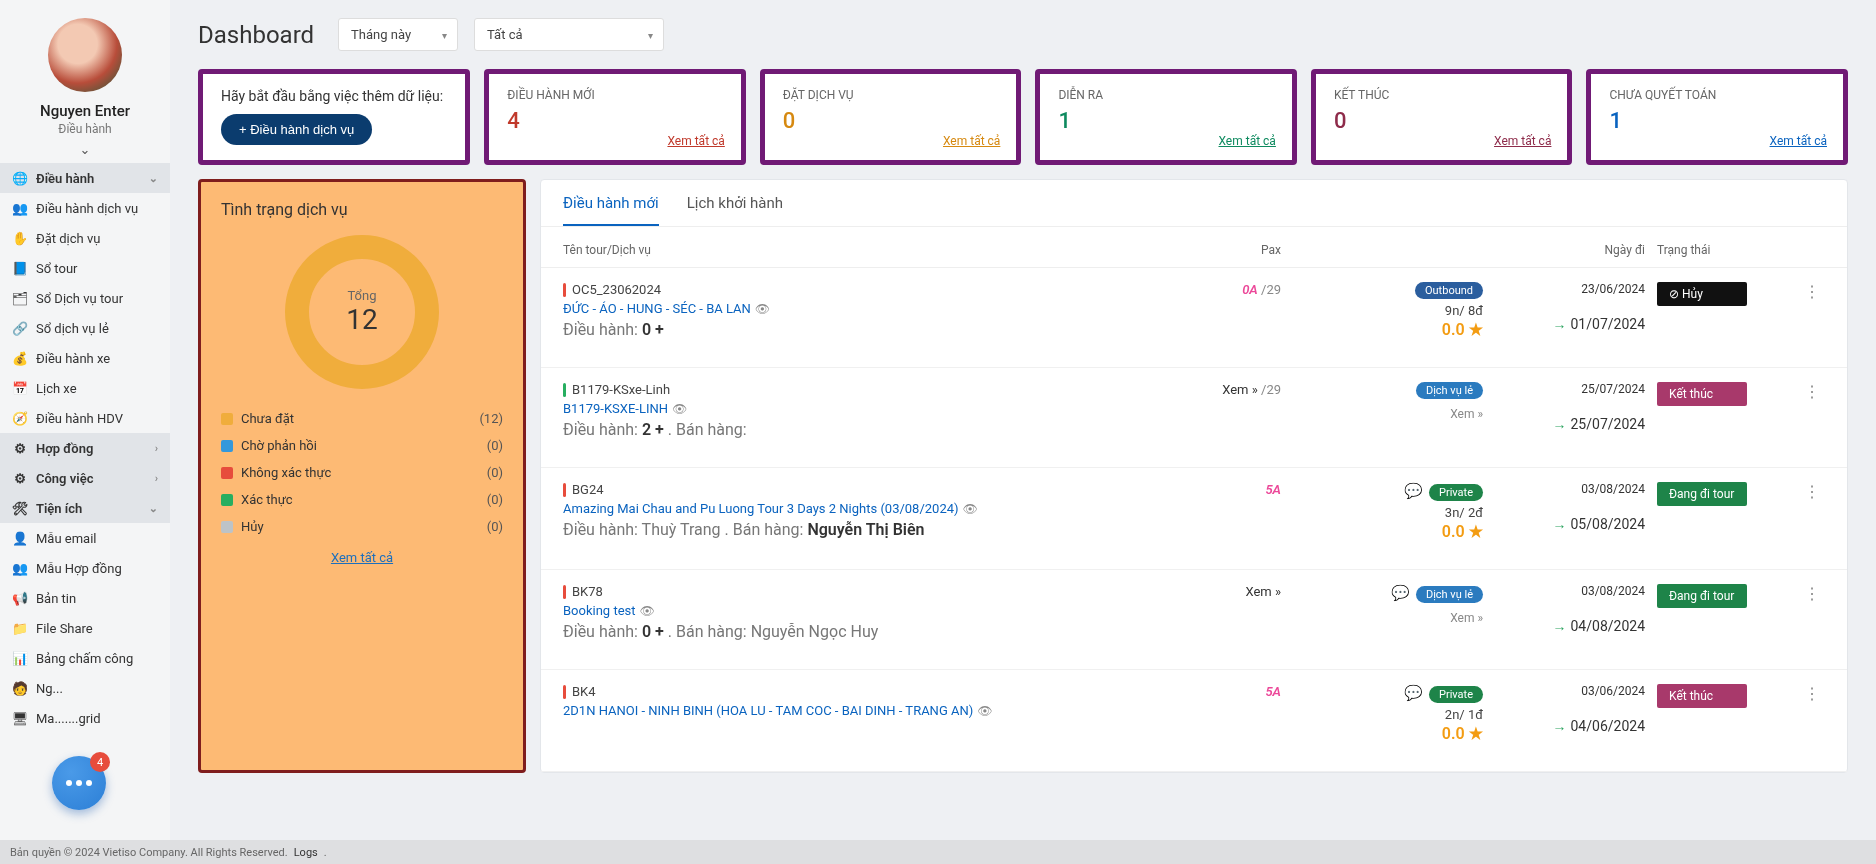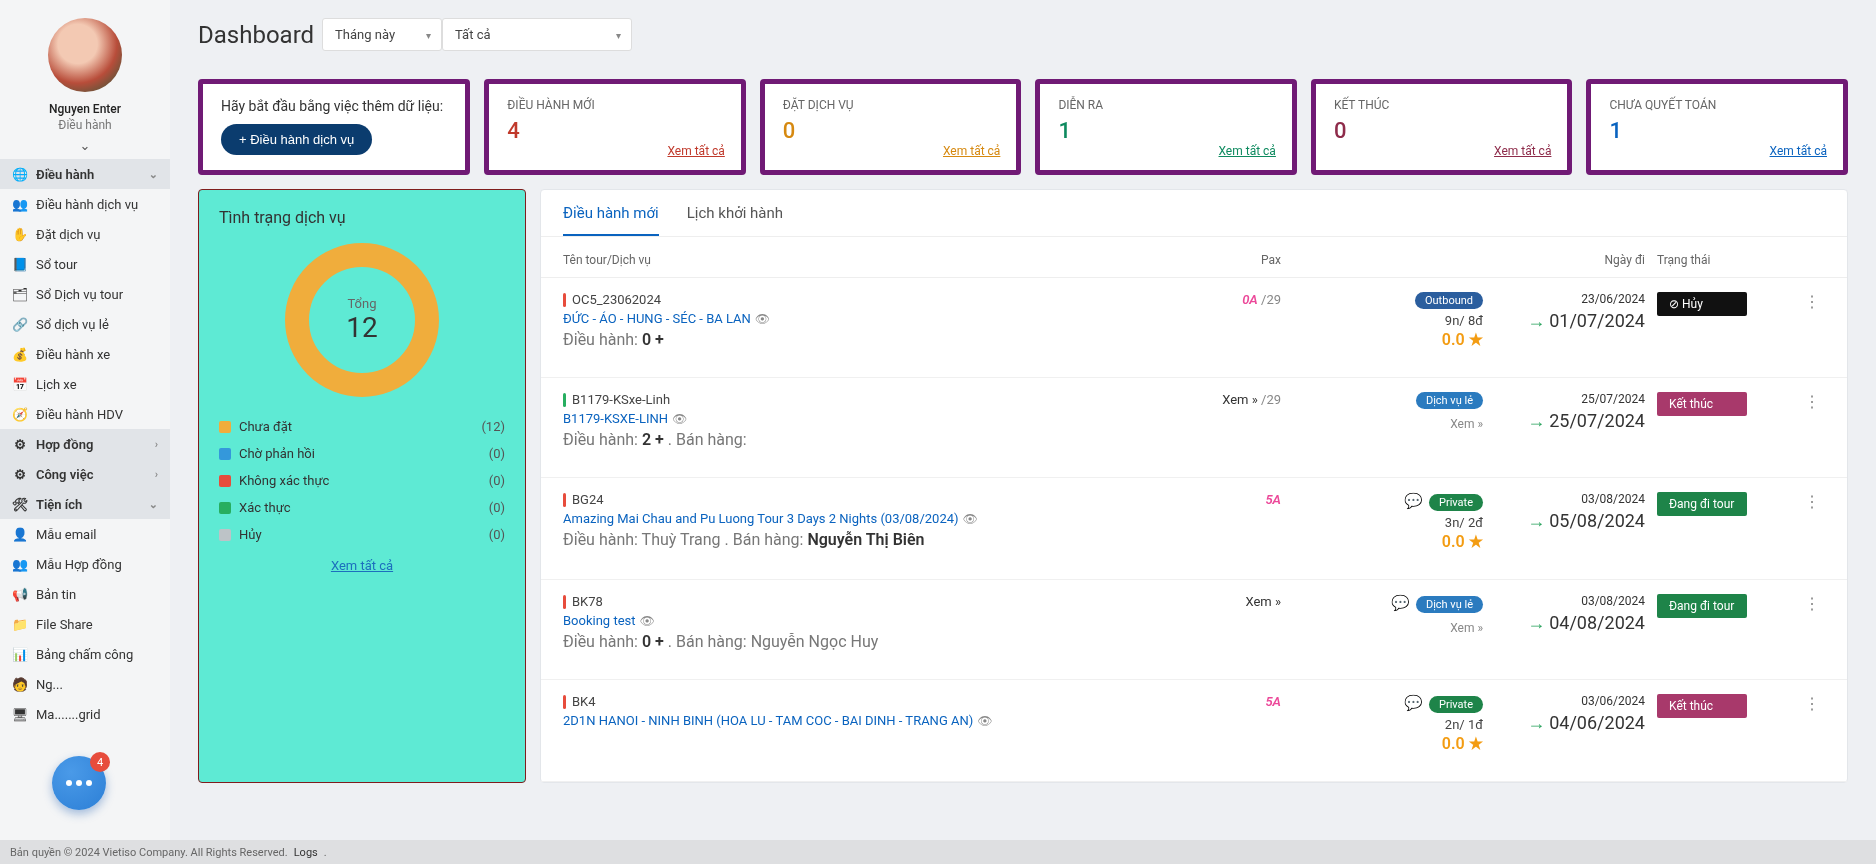--- a/index.html
+++ b/index.html
@@ -21,33 +21,33 @@
   display: flex;
   flex-direction: column;
   overflow-y: auto;
 }
 .user-block { text-align: center; padding: 18px 10px 6px; }
 .avatar {
   width: 74px; height: 74px; border-radius: 50%;
   background: radial-gradient(circle at 40% 35%, #f3c9b3 30%, #b84d3a 60%, #2f5a3a 95%);
   margin: 0 auto 10px;
 }
-.user-name { font-size: 12px; font-weight: 500; color: #222; }
+.user-name { font-size: 15px; font-weight: 500; color: #222; }
 .user-role { font-size: 12px; color: #777; margin-top: 2px; }
 .user-chevron { margin-top: 6px; color: #555; cursor: pointer; }
 .nav { flex: 1; }
 .nav-item {
   display: flex; align-items: center; gap: 8px;
   padding: 7px 12px; cursor: pointer; font-size: 13px; color: #333;
 }
 .nav-item.header { font-weight: 600; background: #e1e4e8; }
 .nav-item .chev { margin-left: auto; color: #888; font-size: 11px; }
 .nav-icon { width: 16px; height: 16px; display: inline-flex; align-items: center; justify-content: center; font-size: 13px; }
 .main { flex: 1; padding: 18px 28px 0; overflow-y: auto; }
-.topbar { display: flex; align-items: center; margin-bottom: 28px; }
+.topbar { display: flex; align-items: center; gap: 16px; margin-bottom: 18px; }
 .page-title { font-size: 24px; font-weight: 400; color: #333; margin-right: 8px; }
 .select-box {
   background: #fff; border: 1px solid #ddd; border-radius: 3px;
   padding: 8px 30px 8px 12px; font-size: 13px; color: #444;
   position: relative; min-width: 120px; cursor: pointer;
 }
 .select-box .caret { position: absolute; right: 10px; top: 50%; transform: translateY(-50%); color: #888; font-size: 10px; }
 .date-range { min-width: 200px; display: flex; align-items: center; gap: 8px; }
 .date-range .arr { color: #888; }
 .cards-row { display: flex; gap: 14px; margin-bottom: 14px; }
@@ -63,21 +63,21 @@
 .c-green { color: #0e8a5f; }
 .c-maroon { color: #8e2b4a; }
 .c-blue { color: #0a63bf; }
 .card .link { position: absolute; right: 16px; bottom: 12px; font-size: 12px; cursor: pointer; text-decoration: underline; }
 .btn-primary {
   background: #0b3c6e; color: #fff; border: none; border-radius: 20px;
   padding: 8px 18px; font-size: 13px; cursor: pointer; margin-top: 10px;
 }
 .content-row { display: flex; gap: 14px; }
 .status-card {
-  background: #5eead4; border: 1px solid #7f1d1d; border-radius: 4px;
+  background: #fdba74; border: 3px solid #7f1d1d; border-radius: 4px;
   padding: 18px 20px; width: 328px; flex-shrink: 0;
 }
 .status-title { font-size: 16px; color: #333; margin-bottom: 16px; }
 .donut-wrap { display: flex; flex-direction: column; align-items: center; margin-bottom: 16px; }
 .donut {
   width: 154px; height: 154px; border-radius: 50%;
   border: 24px solid #f0ad3c; position: relative;
 }
 .donut-center { position: absolute; inset: 0; display: flex; flex-direction: column; align-items: center; justify-content: center; }
 .donut-label { font-size: 13px; color: #666; }
@@ -122,21 +122,21 @@
   display: inline-block; padding: 2px 10px; border-radius: 10px;
   font-size: 11px; color: #fff; margin-bottom: 4px;
 }
 .bg-outbound { background: #2b5e9e; }
 .bg-dvle { background: #2b7bbf; }
 .bg-private { background: #1e8449; }
 .nights { font-size: 13px; color: #444; margin-bottom: 2px; }
 .score { color: #f39c12; font-size: 16px; font-weight: 600; }
 .star { color: #f39c12; }
 .date-main { font-size: 12px; color: #333; }
-.date-sub { font-size: 18px; color: #333; margin-top: 4px; }
+.date-sub { font-size: 14px; color: #333; margin-top: 20px; }
 .date-sub .arr { color: #2aa35e; margin-right: 4px; }
 .status-pill {
   display: inline-block; padding: 5px 12px; font-size: 12px; border-radius: 2px;
   color: #fff; min-width: 90px;
 }
 .st-huy { background: #111; }
 .st-ketthuc { background: #a8396b; }
 .st-dang { background: #1e8449; }
 .kebab { color: #888; cursor: pointer; font-size: 16px; }
 .chat-bubble {

